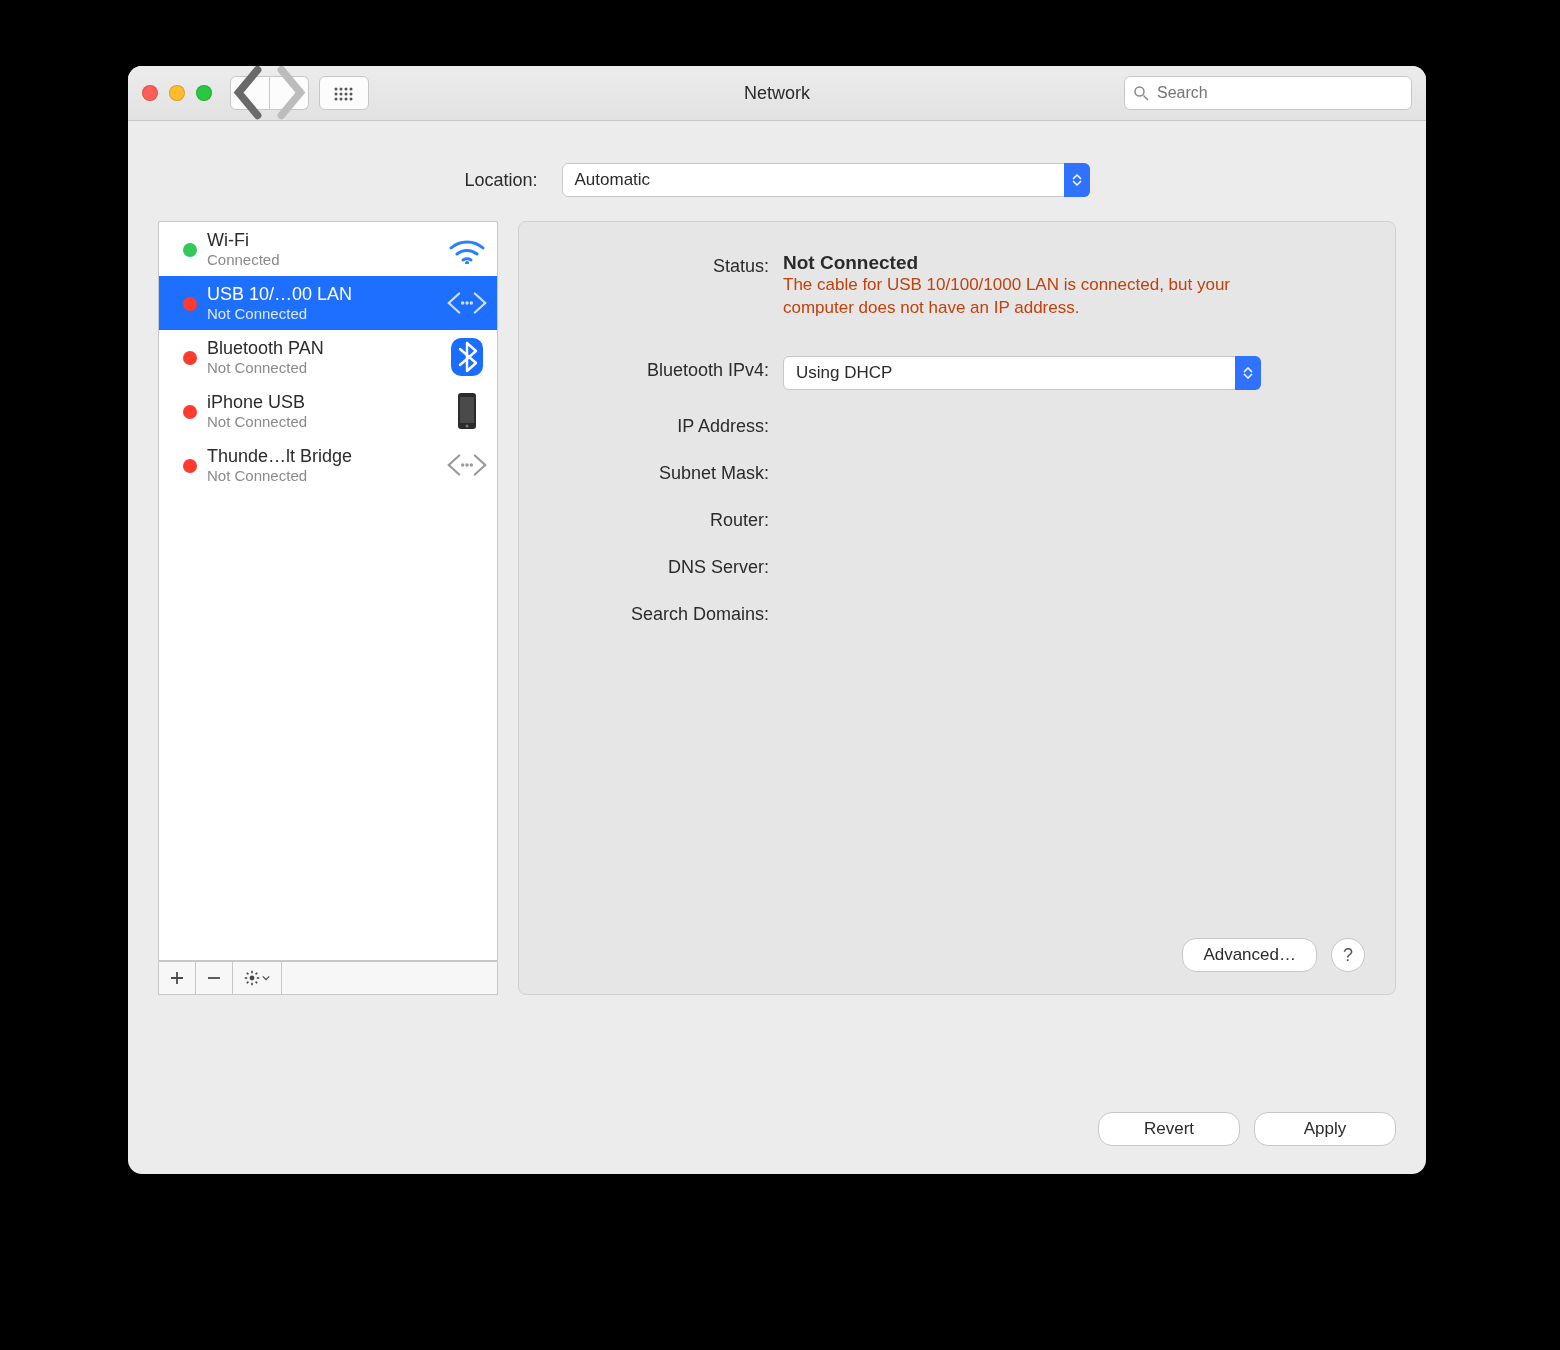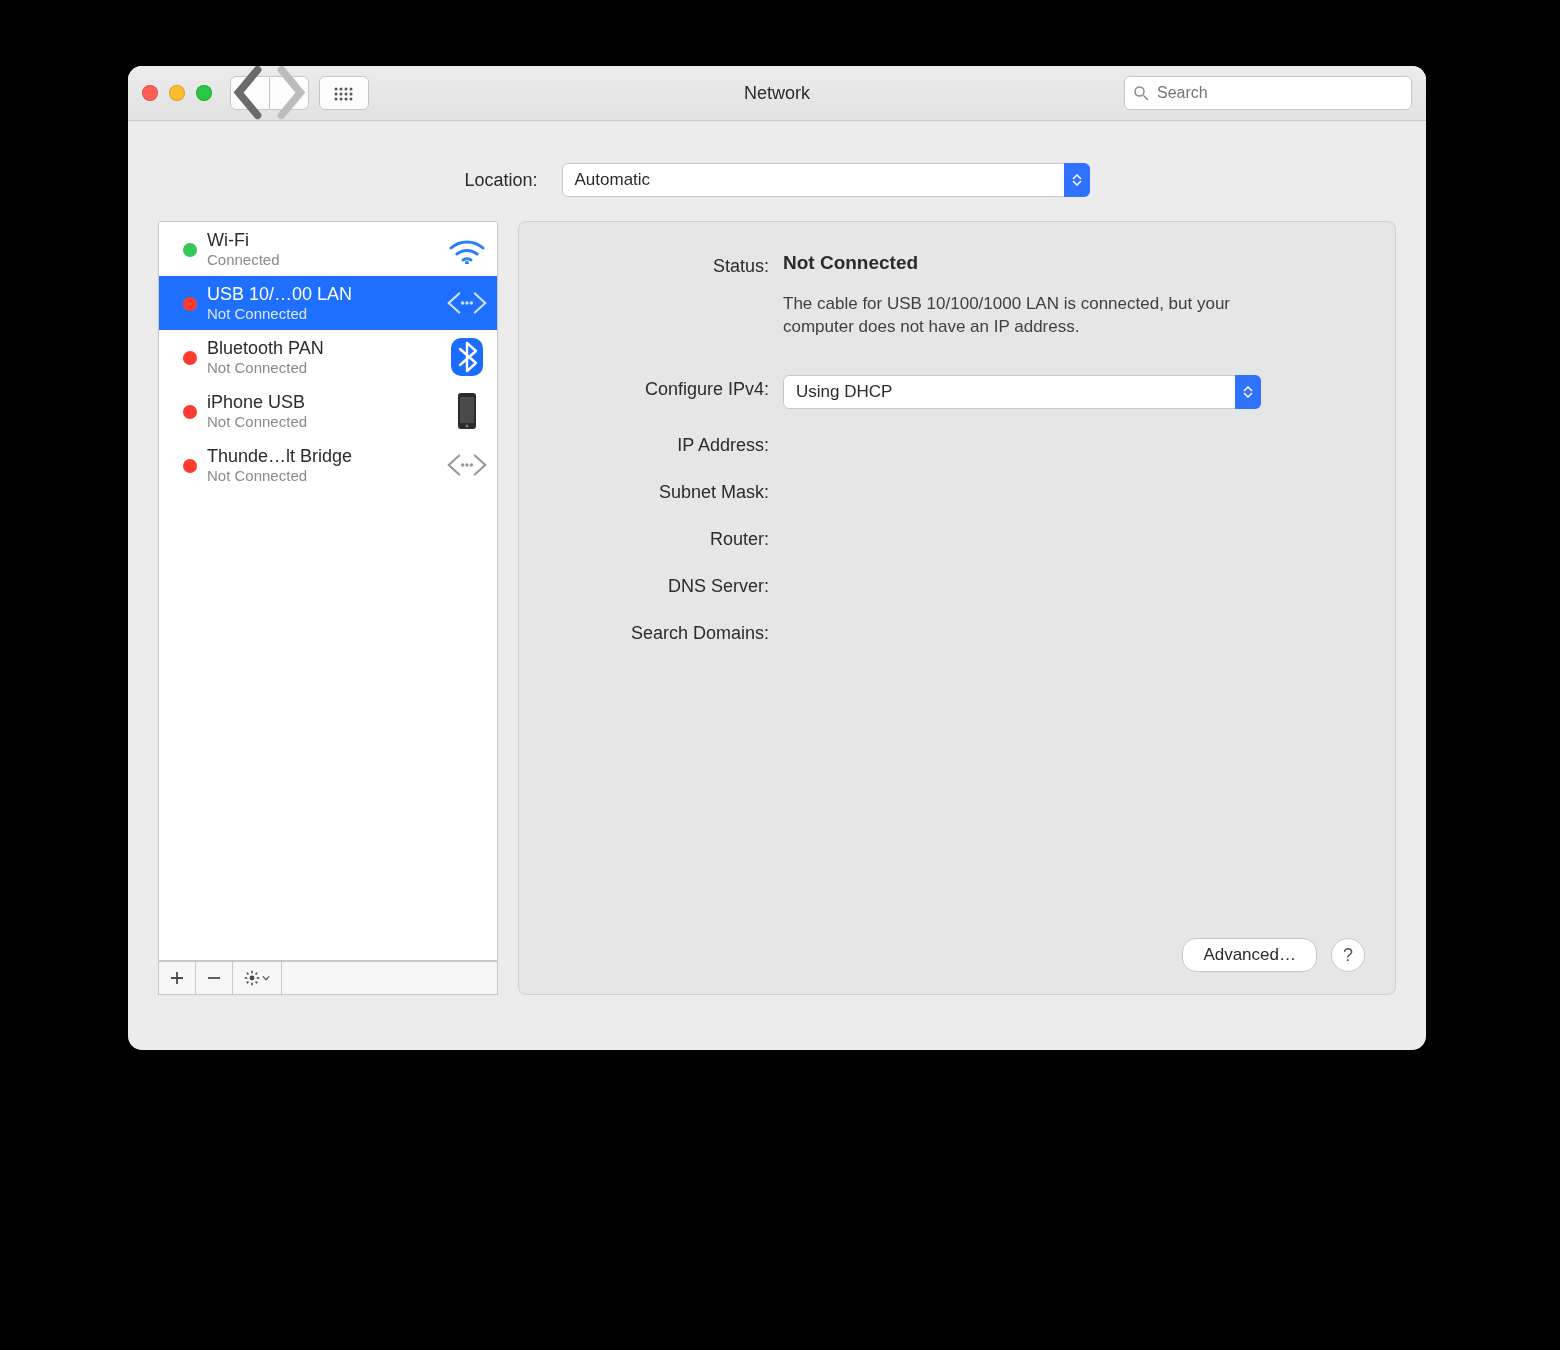--- a/index.html
+++ b/index.html
@@ -10,21 +10,21 @@
     height: 1350px;
     font-family: -apple-system, "Helvetica Neue", Arial, sans-serif;
     font-size: 17px;
     color: #2b2b2b;
   }
   .window {
     position: absolute;
     left: 128px;
     top: 66px;
     width: 1298px;
-    height: 984px;
+    height: 1108px;
     background: #ececec;
     border-radius: 14px;
     box-shadow: 0 40px 90px rgba(0,0,0,0.6), 0 0 0 1px rgba(0,0,0,0.25);
     overflow: hidden;
   }
   
   .titlebar {
     height: 54px;
     background: linear-gradient(#ececec,#e2e2e2);
     border-bottom: 1px solid #c7c7c7;
@@ -161,21 +161,21 @@
   .form-row {
     display:flex; align-items:flex-start;
     margin-bottom:22px;
   }
   .form-label {
     width:220px; text-align:right; padding-right:14px;
     font-size:18px; padding-top:4px;
   }
   .form-value { flex:1; }
   .status-val { font-size:19px; font-weight:600; }
-  .status-desc { font-size:17px; color:#404040; margin-top:19px; max-width:460px; line-height:1.35; }
+  .status-desc { font-size:17px; color:#c2410c; margin-top:0; max-width:460px; line-height:1.35; }
 
   .detail .select { width: 430px; }
 
   .adv-row {
     position:absolute; right:30px; bottom:22px;
     display:flex; align-items:center; gap:14px;
   }
   .push-btn {
     height:32px; padding:0 20px;
     background:#fff; border:1px solid #c7c7c7; border-radius:14px;
@@ -397,21 +397,21 @@
 
       <div class="form-row">
         <div class="form-label">Status:</div>
         <div class="form-value">
           <div class="status-val">Not Connected</div>
           <div class="status-desc">The cable for USB 10/100/1000 LAN is connected, but your computer does not have an IP address.</div>
         </div>
       </div>
 
       <div class="form-row" style="margin-top:36px">
-        <div class="form-label">Configure IPv4:</div>
+        <div class="form-label">Bluetooth IPv4:</div>
         <div class="form-value">
           <div class="select">
             <span>Using DHCP</span>
             <div class="stepper">
               <svg viewBox="0 0 10 6">
                   <path d="M1 5 L5 1 L9 5" stroke="#fff" stroke-width="1.5" fill="none"></path>
                 </svg>
               <svg viewBox="0 0 10 6">
                   <path d="M1 1 L5 5 L9 1" stroke="#fff" stroke-width="1.5" fill="none"></path>
                 </svg>
@@ -443,14 +443,18 @@
 
       <div class="adv-row">
         <div class="push-btn">Advanced…</div>
         <div class="help-btn">
           <span>?</span>
         </div>
       </div>
     </div>
   </div>
 
+  <div class="footer">
+    <div class="push-btn" style="width:100px; justify-content:center">Revert</div>
+    <div class="push-btn" style="width:100px; justify-content:center">Apply</div>
+  </div>
 
 </div>
 
 </body></html>

